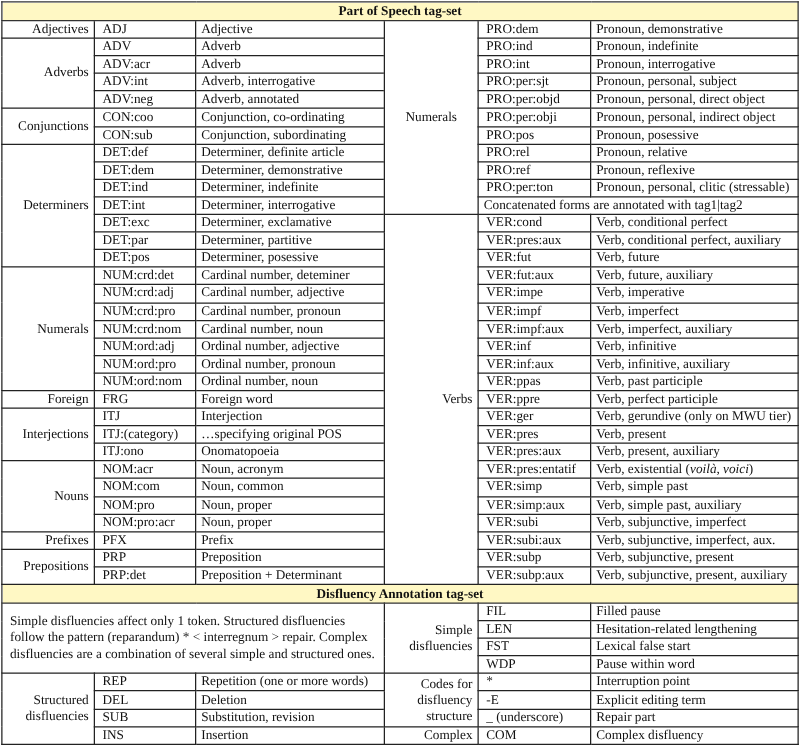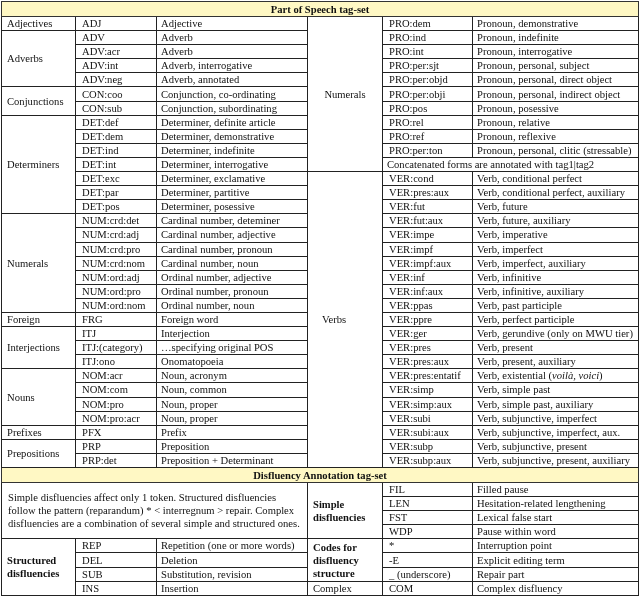--- a/index.html
+++ b/index.html
@@ -1,25 +1,25 @@
 <!DOCTYPE html>
 <html><head>
 <meta charset="utf-8">
 <style>
   html, body { margin: 0; padding: 0; background: #ffffff; }
   body { width: 640px; height: 603px; overflow: hidden; font-family: "Liberation Serif", "DejaVu Serif", serif; color: #111; }
   .wrap { position: relative; width: 640px; height: 603px; }
   table.t { position: absolute; left: 1px; top: 1px; width: 637px; border-collapse: collapse; table-layout: fixed; font-size: 10.6px; }
   table.t td { border: 1px solid #222; padding: 0 4px; height: 13.1px; line-height: 13px; white-space: nowrap; overflow: hidden; vertical-align: middle; }
-  table.t td.grp { text-align: left; padding-left: 5px; }
+  table.t td.grp { text-align: right; padding-left: 5px; }
   table.t td.grpc { text-align: center; }
   table.t td.hdr { background: #fff8c4; text-align: center; font-weight: bold; height: 14px; border: 1px solid #333; }
   table.t td.code { padding-left: 6px; }
   table.t td.para { white-space: normal; line-height: 13px; padding: 3px 6px; vertical-align: middle; margin-left: 28px; }
-  table.t td.wrapc { white-space: normal; line-height: 13px; font-weight: bold; }
+  table.t td.wrapc { white-space: normal; line-height: 13px; }
   .caption { position: absolute; left: 0; top: 588px; width: 640px; text-align: center; font-size: 12px; }
   em { font-style: italic; }
 </style>
 </head>
 <body>
 
 <div class="wrap">
 <table class="t">
   <colgroup>
     <col style="width:74px">

